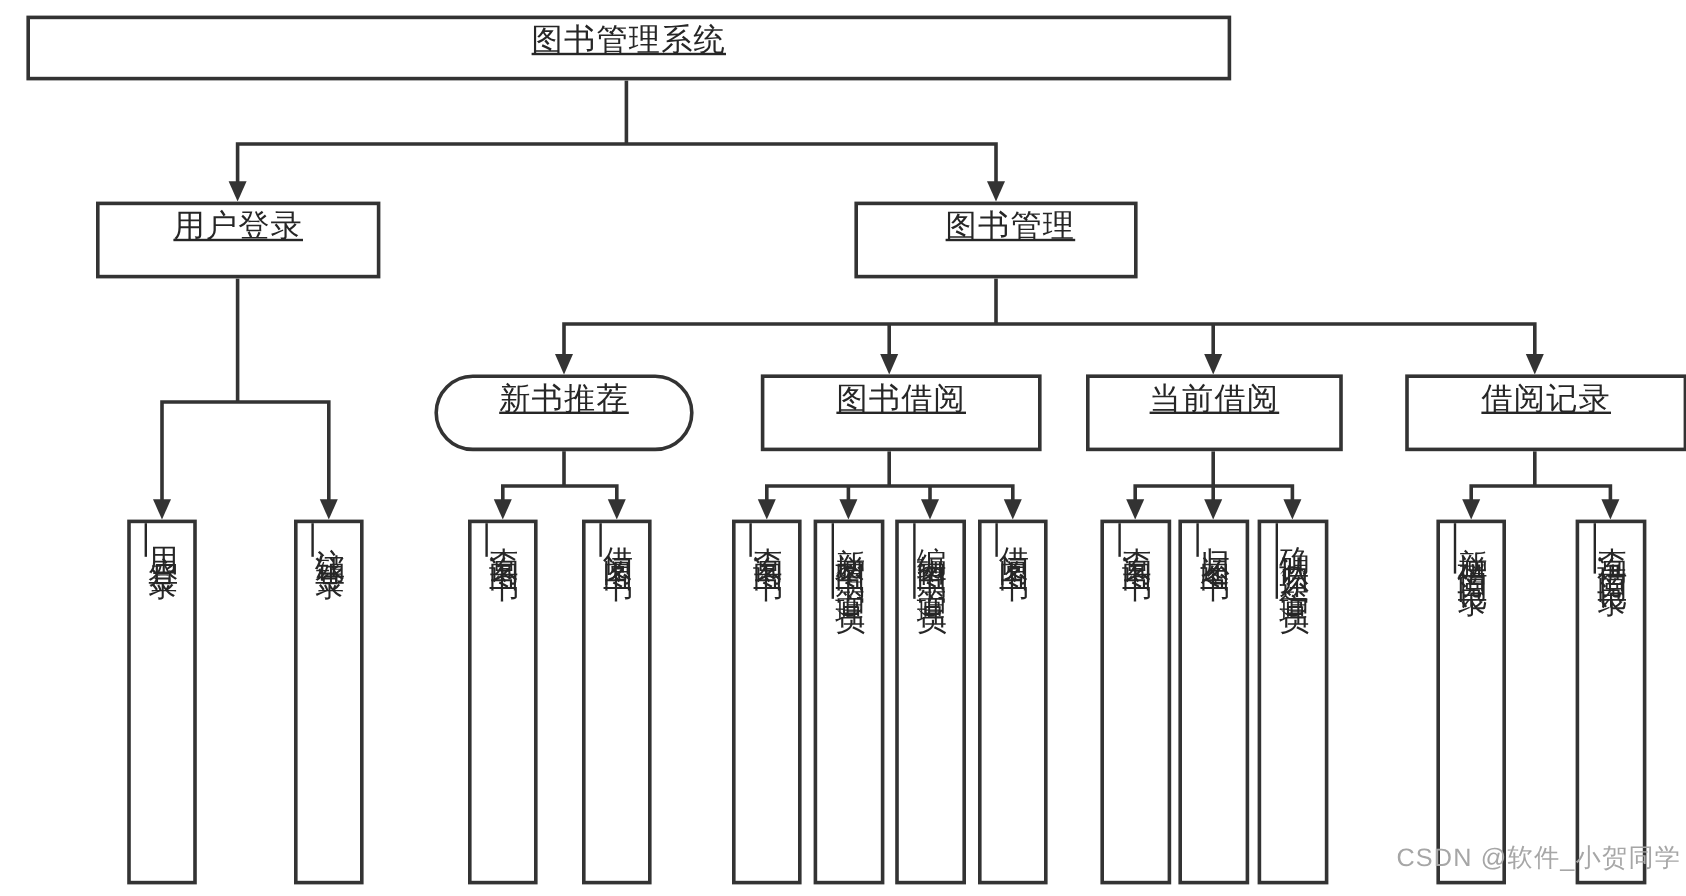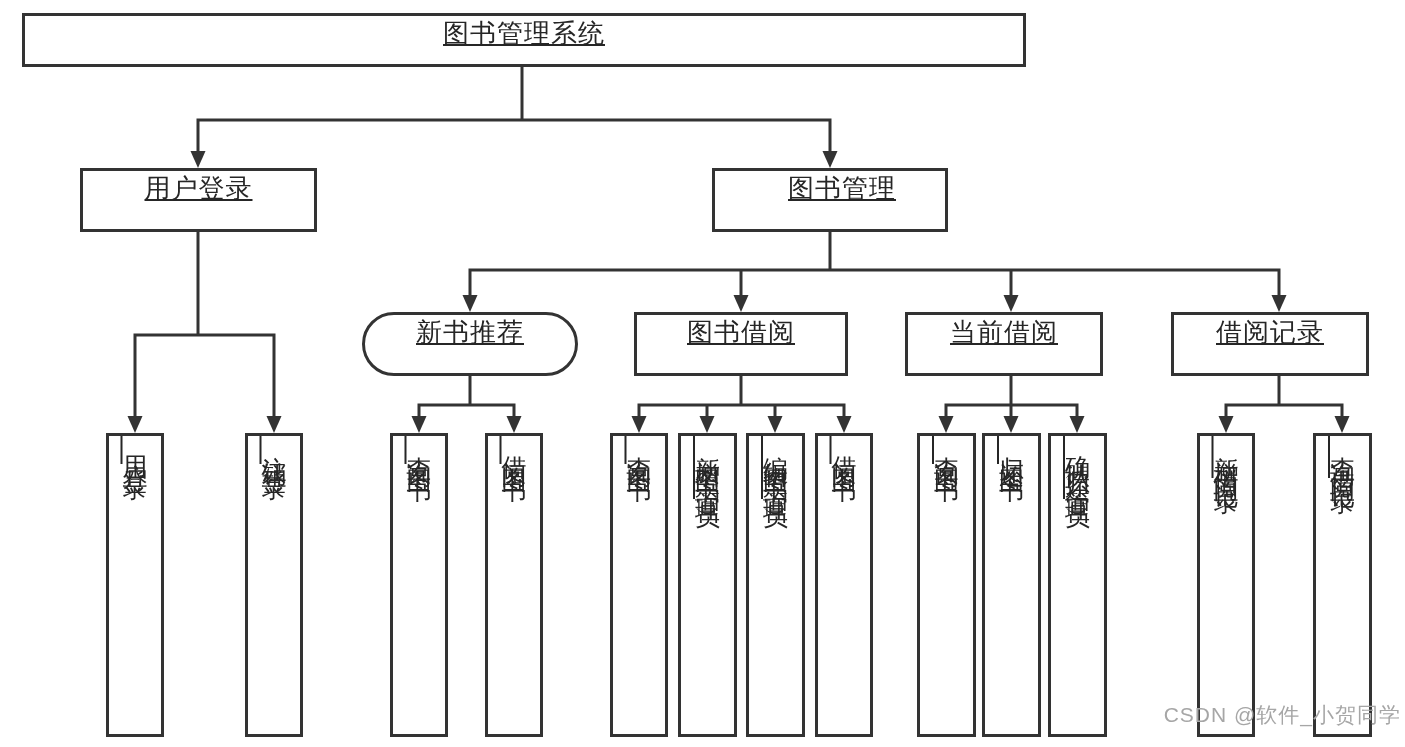--- a/index.html
+++ b/index.html
@@ -131,27 +131,27 @@
   <div class="node hnode" style="left:80px; top:168px; width:237px; height:64px;">
     <span>用户登录</span>
   </div>
   <div class="node hnode" style="left:712px; top:168px; width:236px; height:64px;padding-left:24px;">
     <span>图书管理</span>
   </div>
 
   <div class="node hnode" style="left:362px; top:312px; width:216px; height:64px;border-radius:32px;">
     <span>新书推荐</span>
   </div>
-  <div class="node hnode" style="left:634px; top:312px; width:214px; height:64px;">
+  <div class="node hnode" style="left:634px; top:312px; width:234px; height:64px;">
     <span>图书借阅</span>
   </div>
-  <div class="node hnode" style="left:905px; top:312px; width:198px; height:64px;">
+  <div class="node hnode" style="left:905px; top:312px; width:214px; height:64px;">
     <span>当前借阅</span>
   </div>
-  <div class="node hnode" style="left:1171px; top:312px; width:198px; height:64px;">
+  <div class="node hnode" style="left:1171px; top:312px; width:235px; height:64px;">
     <span>借阅记录</span>
   </div>
 
   <div class="node vnode" style="left:106px;">
     <span class="vlabel">用户登录</span>
   </div>
   <div class="node vnode" style="left:245px;">
     <span class="vlabel">注销登录</span>
   </div>
 

